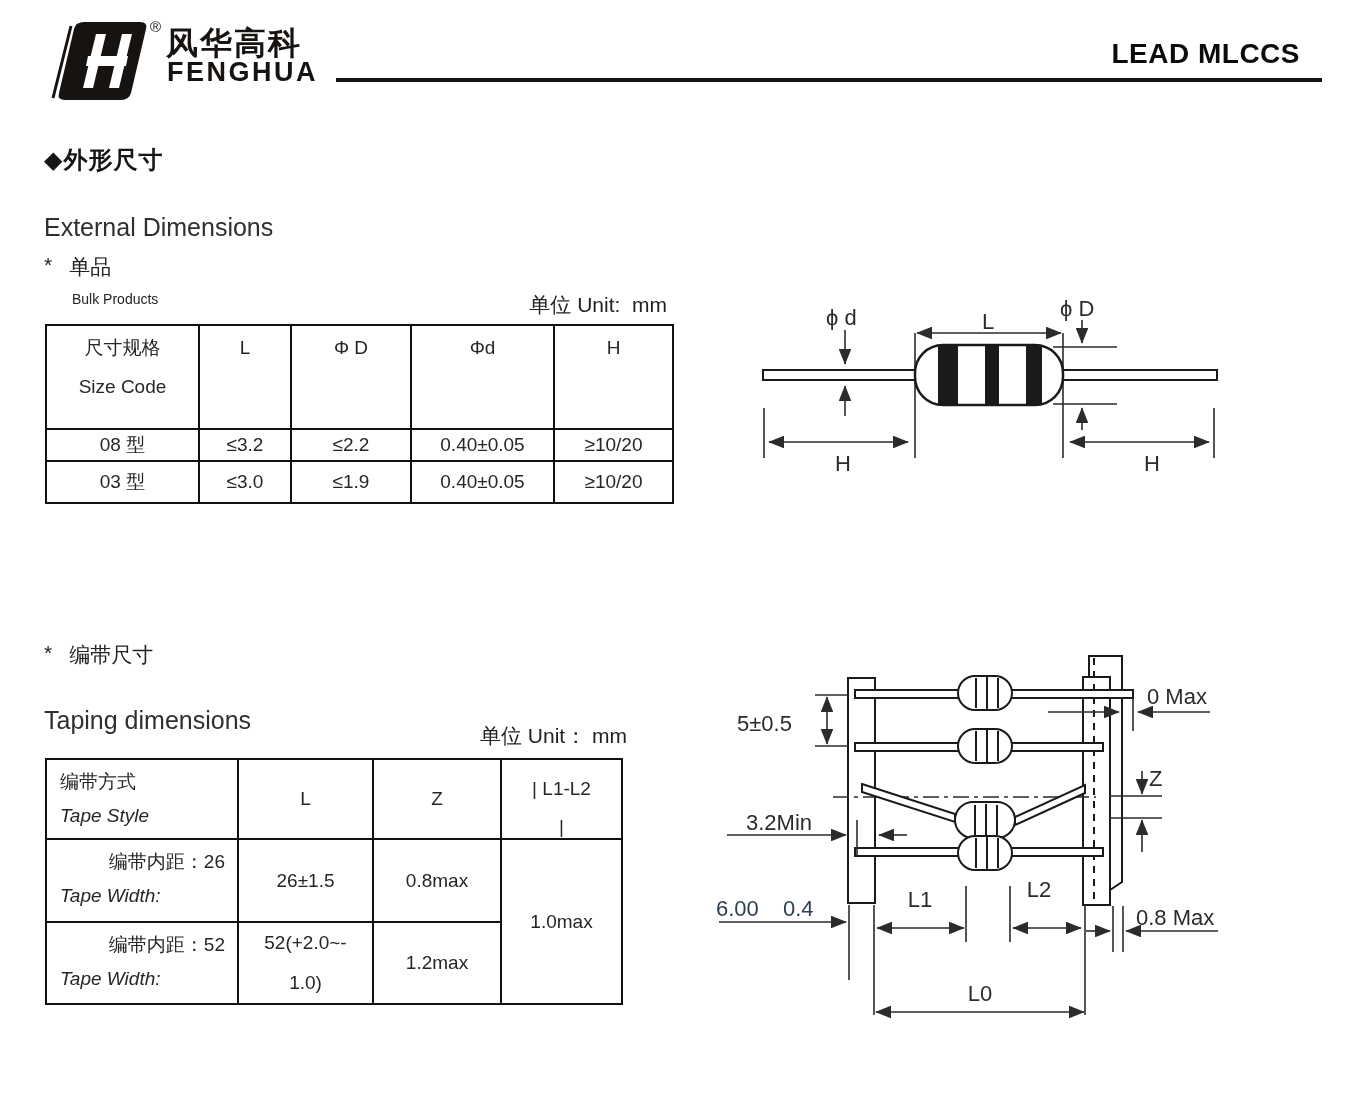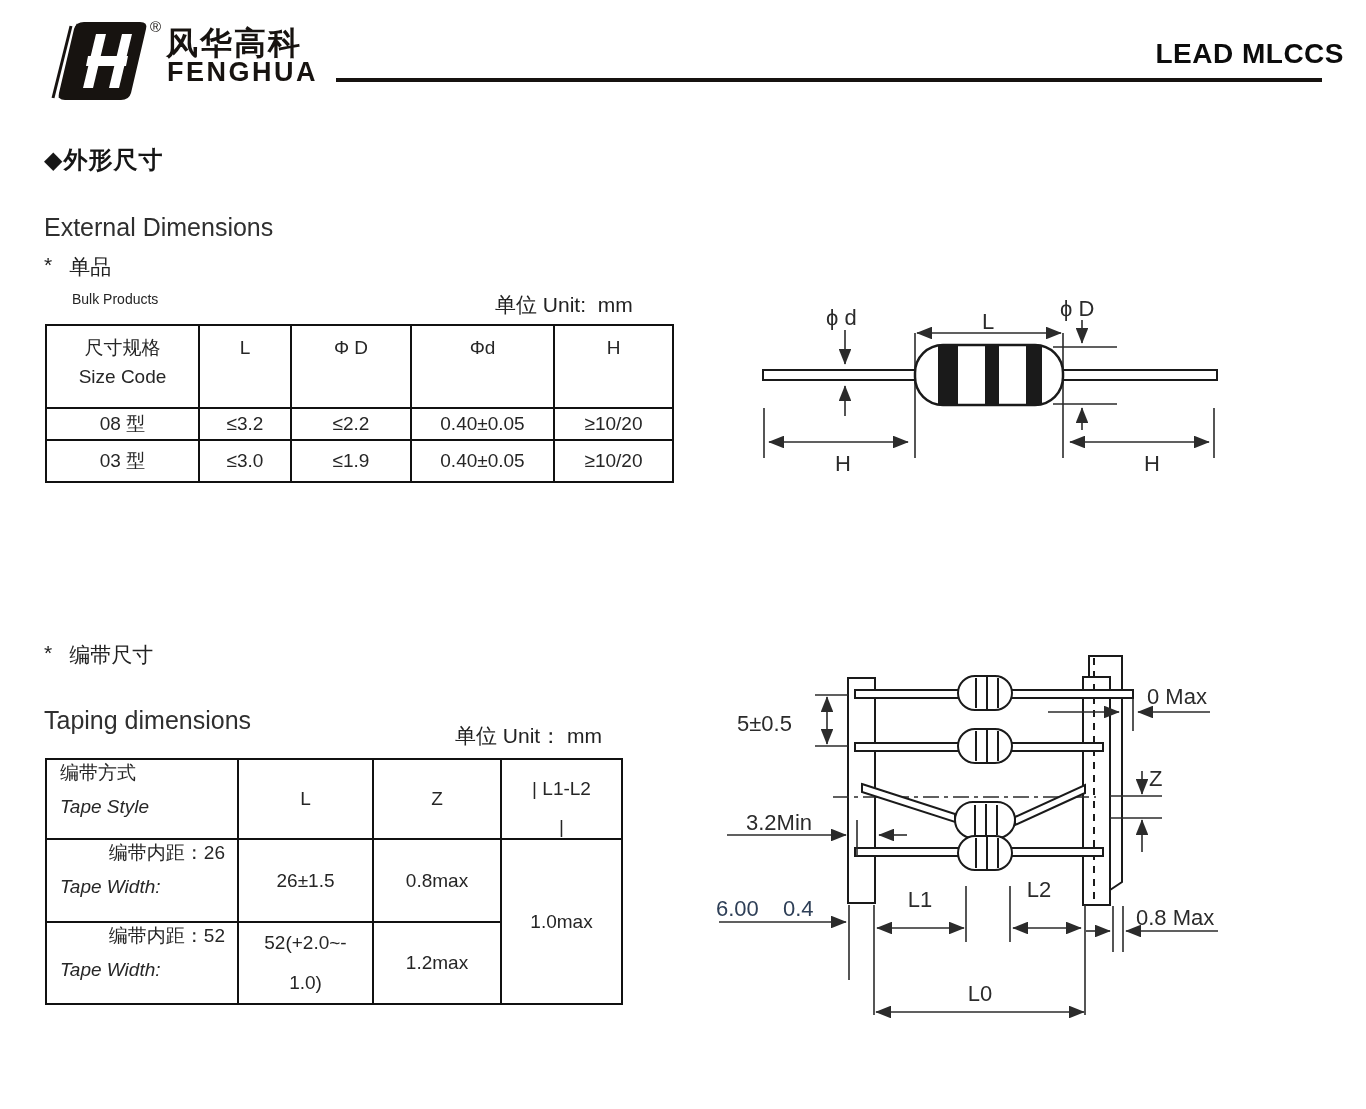--- a/index.html
+++ b/index.html
@@ -7,34 +7,34 @@
     width:1366px;height:1109px;position:relative;background:#ffffff;
     font-family:"Liberation Sans","DejaVu Sans",sans-serif;color:#242424;
     overflow:hidden;
   }
   .abs{position:absolute;}
   .pre{white-space:pre;}
   
   .brand-cn{font-size:32px;font-weight:700;letter-spacing:2px;color:#171310;}
   .brand-en{font-size:27px;font-weight:700;letter-spacing:2.5px;color:#171310;}
   .reg{font-size:15px;color:#171310;}
-  .doc-title{font-size:28px;font-weight:700;color:#0c0c0c;width:192px;text-align:right;letter-spacing:0.5px;margin-left:44px;}
+  .doc-title{font-size:28px;font-weight:700;color:#0c0c0c;width:192px;text-align:right;letter-spacing:0.5px;}
   .rule{background:#171310;height:4px;}
   
   .h-cn{font-size:24px;font-weight:700;color:#161616;letter-spacing:1px;}
   .h-en{font-size:25px;color:#2f2f2f;margin-top:25px;}
   .sub{font-size:21px;color:#222;display:flex;gap:17px;}
-  .unit{font-size:21px;color:#222;}
+  .unit{font-size:21px;color:#222;text-align:right;}
   
   table{border-collapse:collapse;table-layout:fixed;}
   td,th{border:2px solid #111;font-weight:normal;font-size:19px;color:#262626;text-align:center;vertical-align:middle;padding:0;}
   .t1 th{vertical-align:top;padding-top:11px;}
   .t1 .two-line div{line-height:22px;}
-  .t1 .two-line div+div{margin-top:7px;}
-  .t2 .left-cell{text-align:left;vertical-align:top;padding:2px 12px 0 13px;margin-left:14px;}
+  .t1 .two-line div+div{margin-top:17px;}
+  .t2 .left-cell{text-align:left;vertical-align:top;padding:11px 12px 0 13px;margin-left:14px;}
   .t2 .left-cell div{line-height:22px;}
   .t2 .left-cell div+div{margin-top:12px;font-style:italic;}
   .t2 .spread{display:flex;justify-content:flex-end;}
   .t2 .hdr-abs div{line-height:20px;}
   .t2 .hdr-abs div+div{margin-top:18px;}
   .preline{white-space:pre-line;line-height:40px;}
   svg text{font-family:"Liberation Sans","DejaVu Sans",sans-serif;}
 </style>
 </head>
 <body>
@@ -64,21 +64,21 @@
 
 <table class="t1 abs" style="left:45px;top:324px;width:627px">
   <colgroup>
       <col style="width:153px">
       <col style="width:92px">
       <col style="width:120px">
       <col style="width:143px">
       <col style="width:119px">
     </colgroup>
   <tbody>
-  <tr style="height:83px">
+  <tr style="height:104px">
     <th class="two-line">
       <div>尺寸规格</div>
       <div>Size Code</div>
     </th>
     <th>L</th>
     <th>Φ D</th>
     <th>Φd</th>
     <th>H</th>
   </tr>
   <tr style="height:32px">

